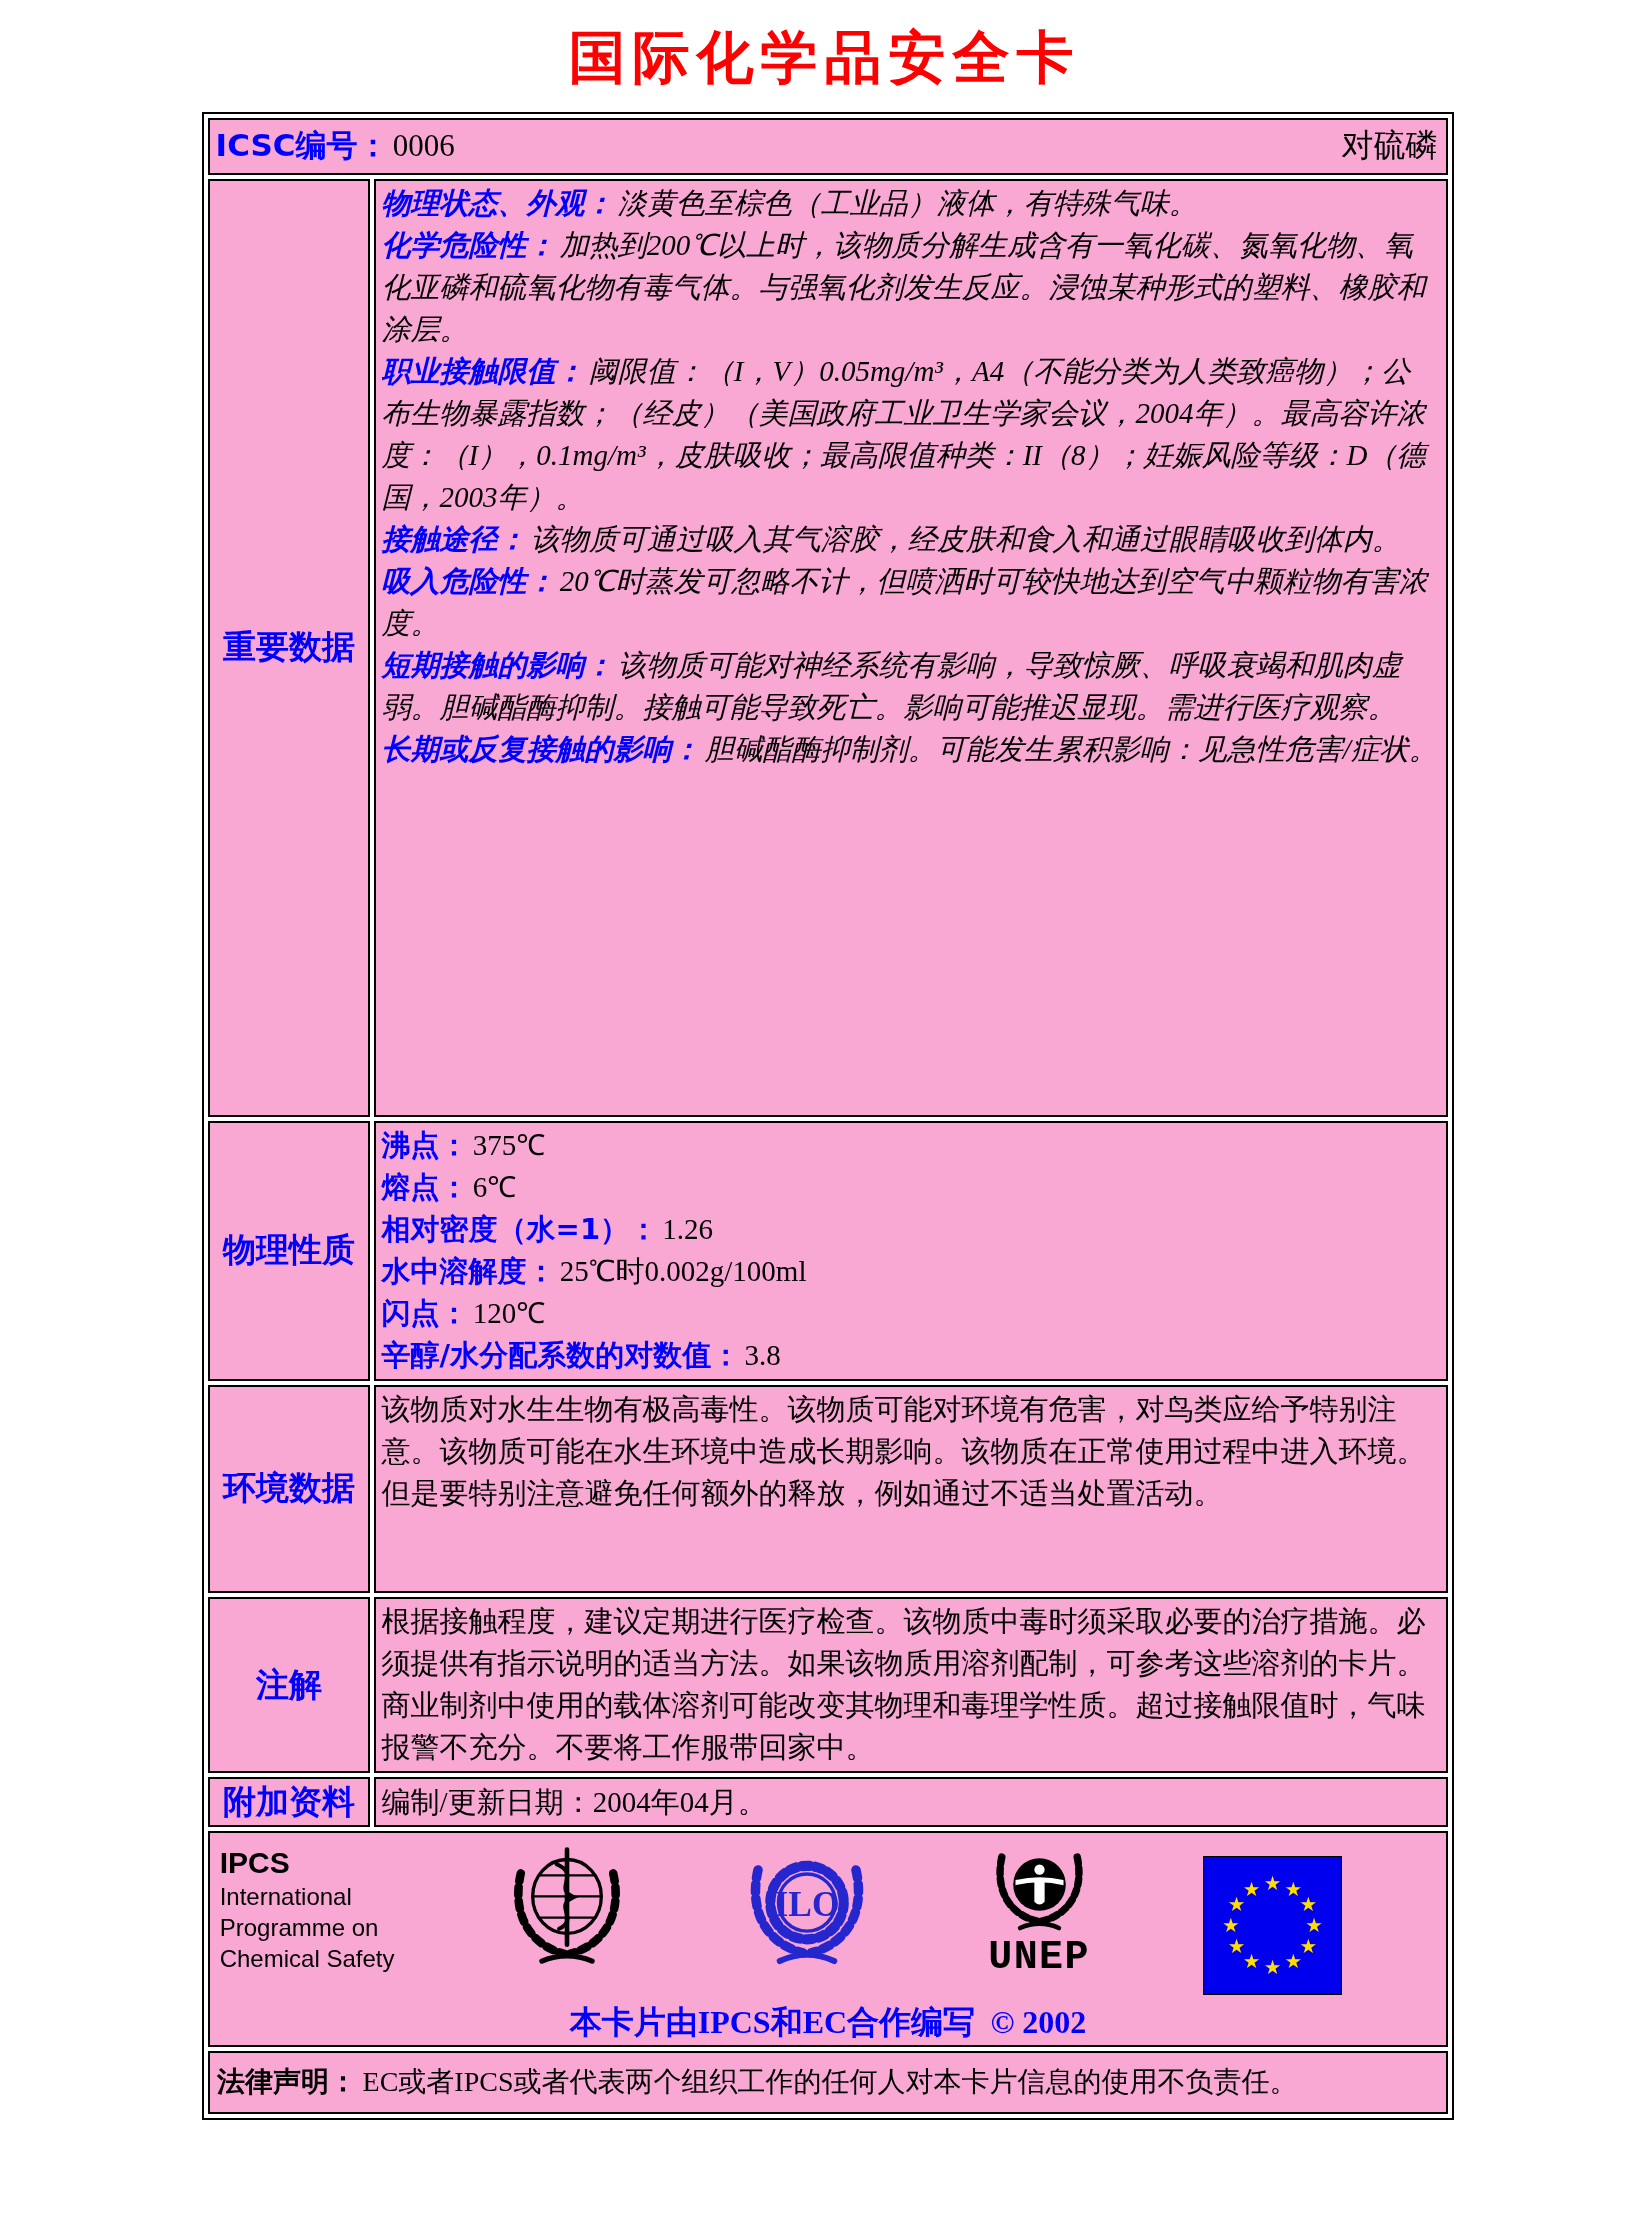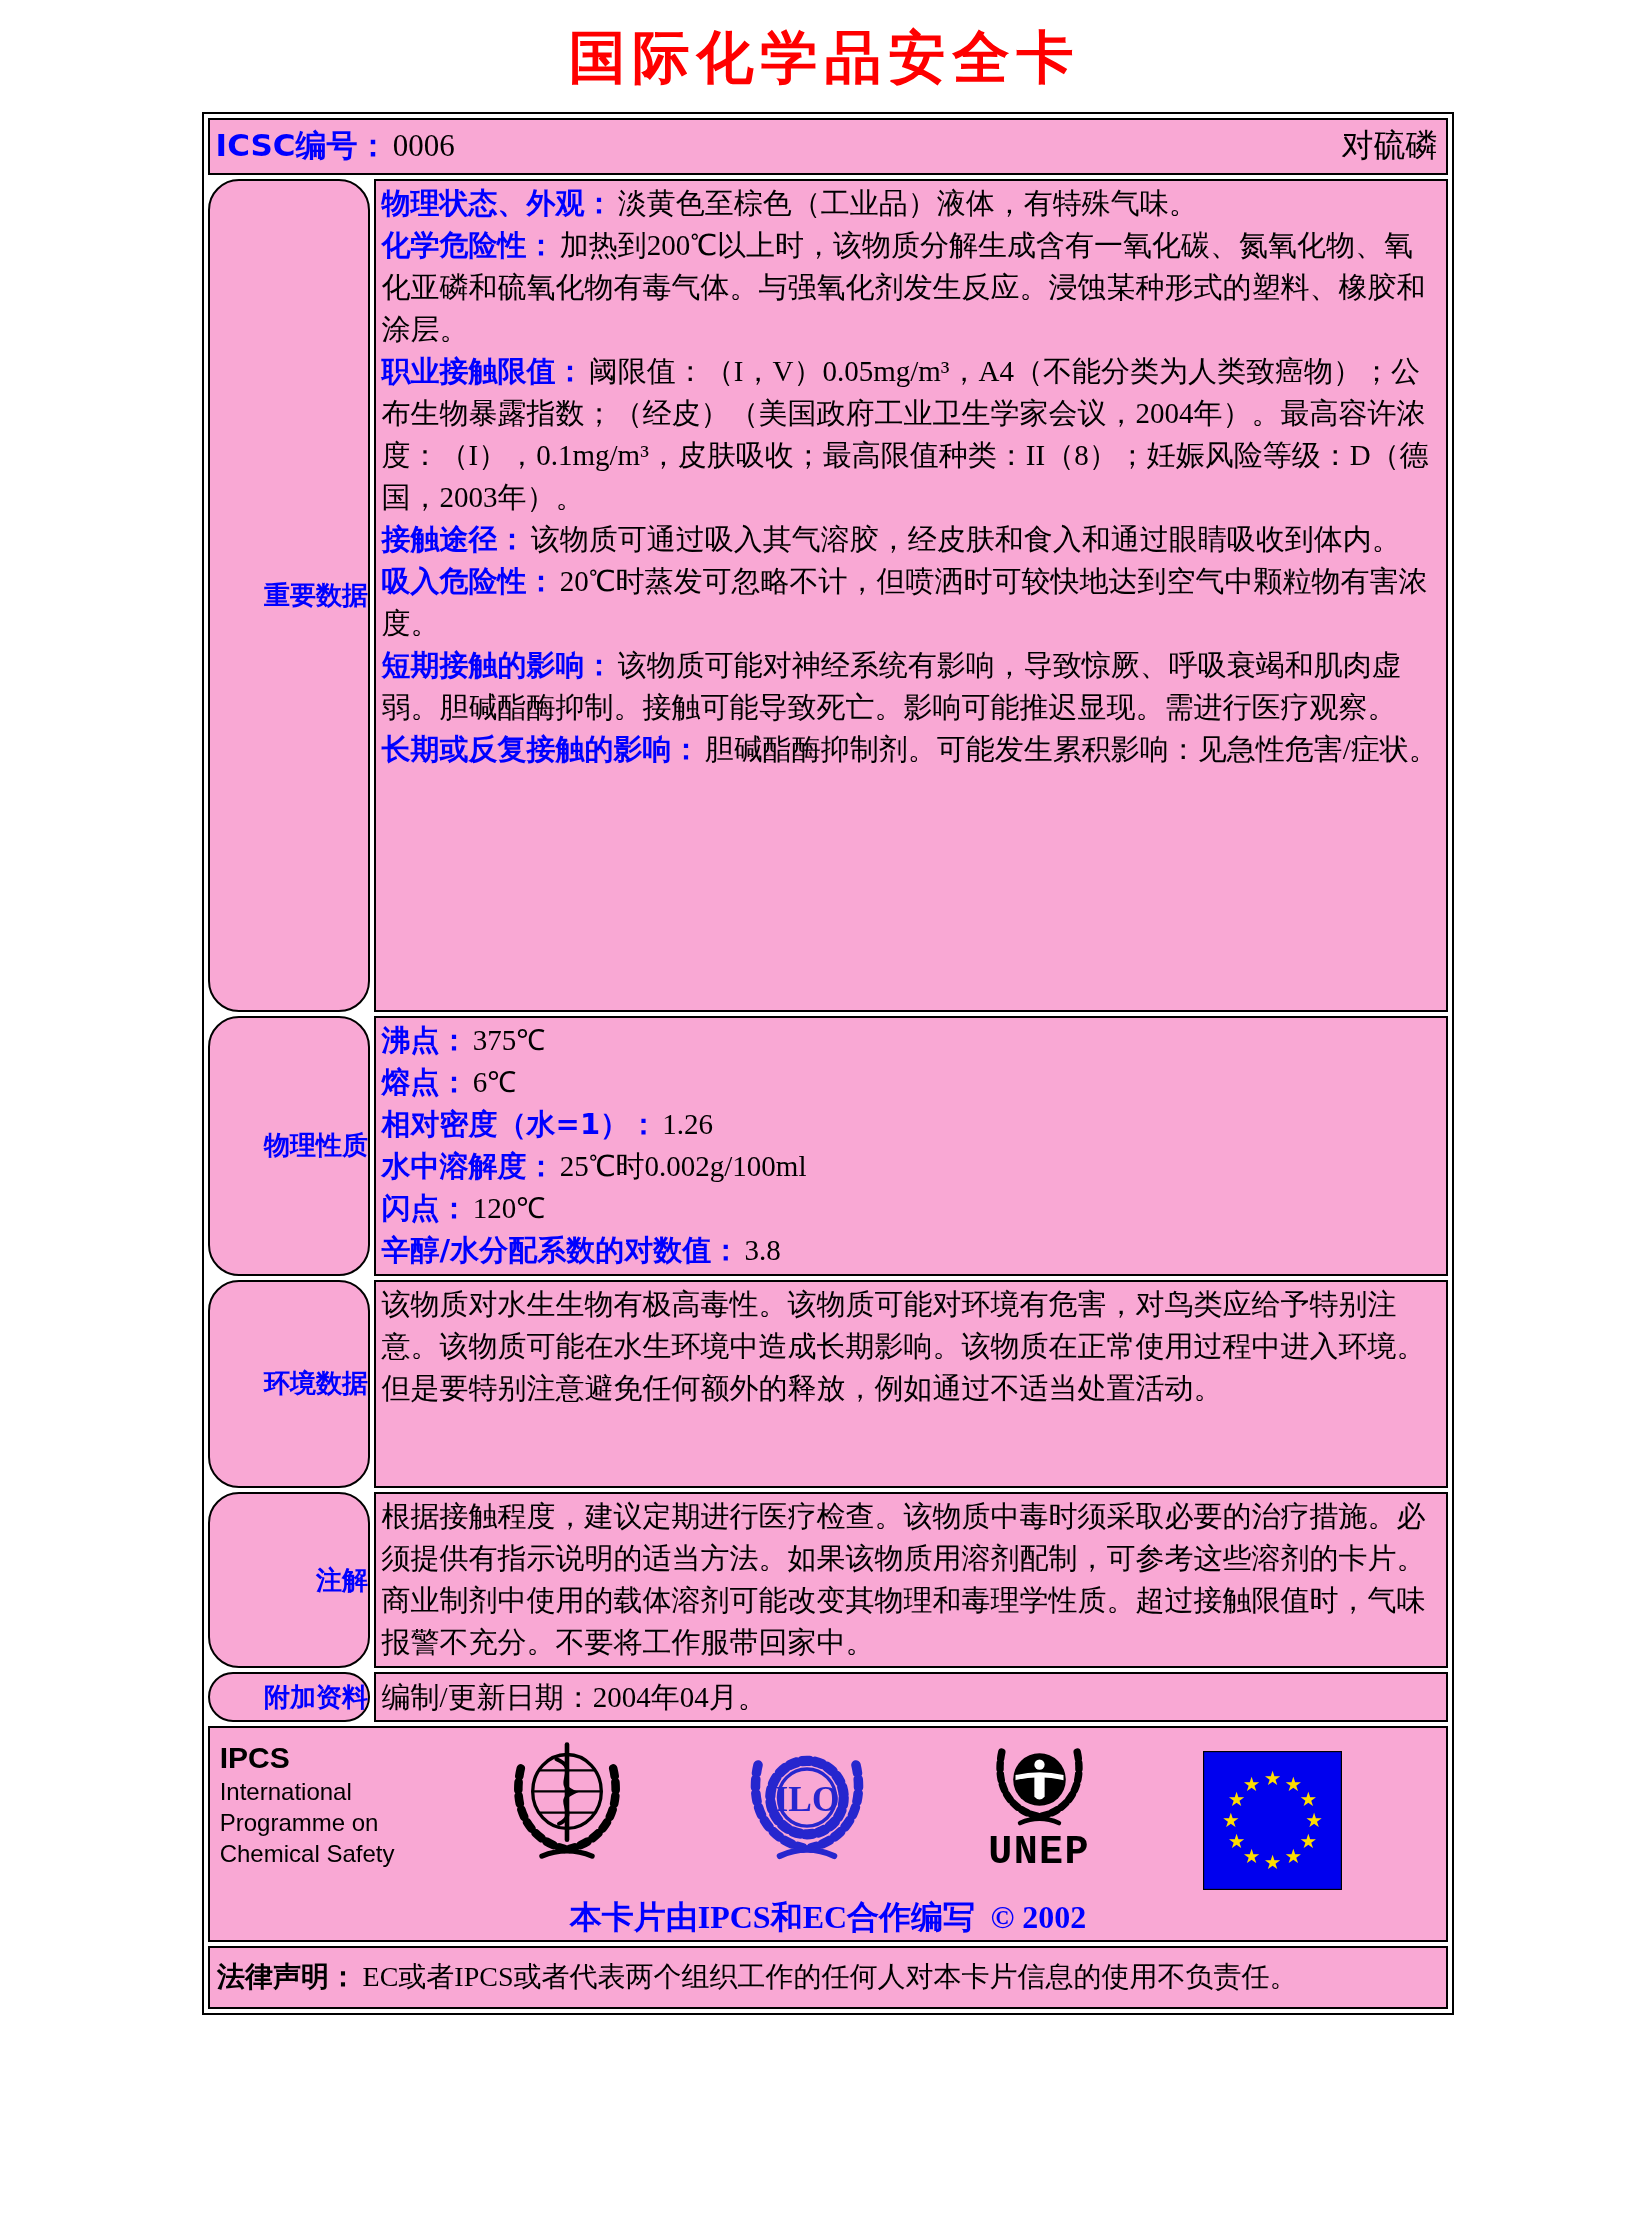--- a/index.html
+++ b/index.html
@@ -29,40 +29,40 @@
     border-spacing:4.2px;
     border:2.8px solid #000;
     background:#fff;
     width:1252px;
     margin:15.3px 0 0 202px;
     table-layout:fixed;
   }
   td{border:2.1px solid #000;background:#f9a8d4;vertical-align:top;padding:0;}
   col.side{width:162px;}
   td.side-label{
-    vertical-align:middle;text-align:right;
+    vertical-align:middle;text-align:center;
     color:var(--label-blue,#00f);
     font-family:"DejaVu Sans", sans-serif;
-    font-weight:600;font-size:26px;border-radius:31px;
+    font-weight:600;font-size:33px;
   }
   td.content{padding:1.4px 7px 2.8px 5.6px;font-size:29px;line-height:42px;}
   td.content p{margin:0;}
   .blab{
     color:var(--label-blue,#00f);
     font-family:"DejaVu Sans", sans-serif;
     font-weight:600;
     margin-right:4.2px;
   }
   
   td.header-cell{height:57px;vertical-align:middle;padding:0 8.4px 0 5.6px;}
   .header-flex{display:flex;justify-content:space-between;align-items:center;font-size:31px;}
   .icsc-left .blab{font-size:31px;}
   .chem-name{font-size:32px;}
   
-  td.h-important{height:833px;}
+  td.h-important{height:938px;font-style:italic;}
   td.h-physical{height:252px;}
   td.h-environ{height:208px;}
   td.h-notes{height:147px;}
   td.h-addinfo{height:40px;vertical-align:middle;}
   td.h-logos{height:180px;}
   td.h-legal{height:63px;vertical-align:middle;}
   
   .logos-row{
     display:flex;align-items:flex-start;justify-content:space-between;
     padding:7px 104px 0 9.7px;

